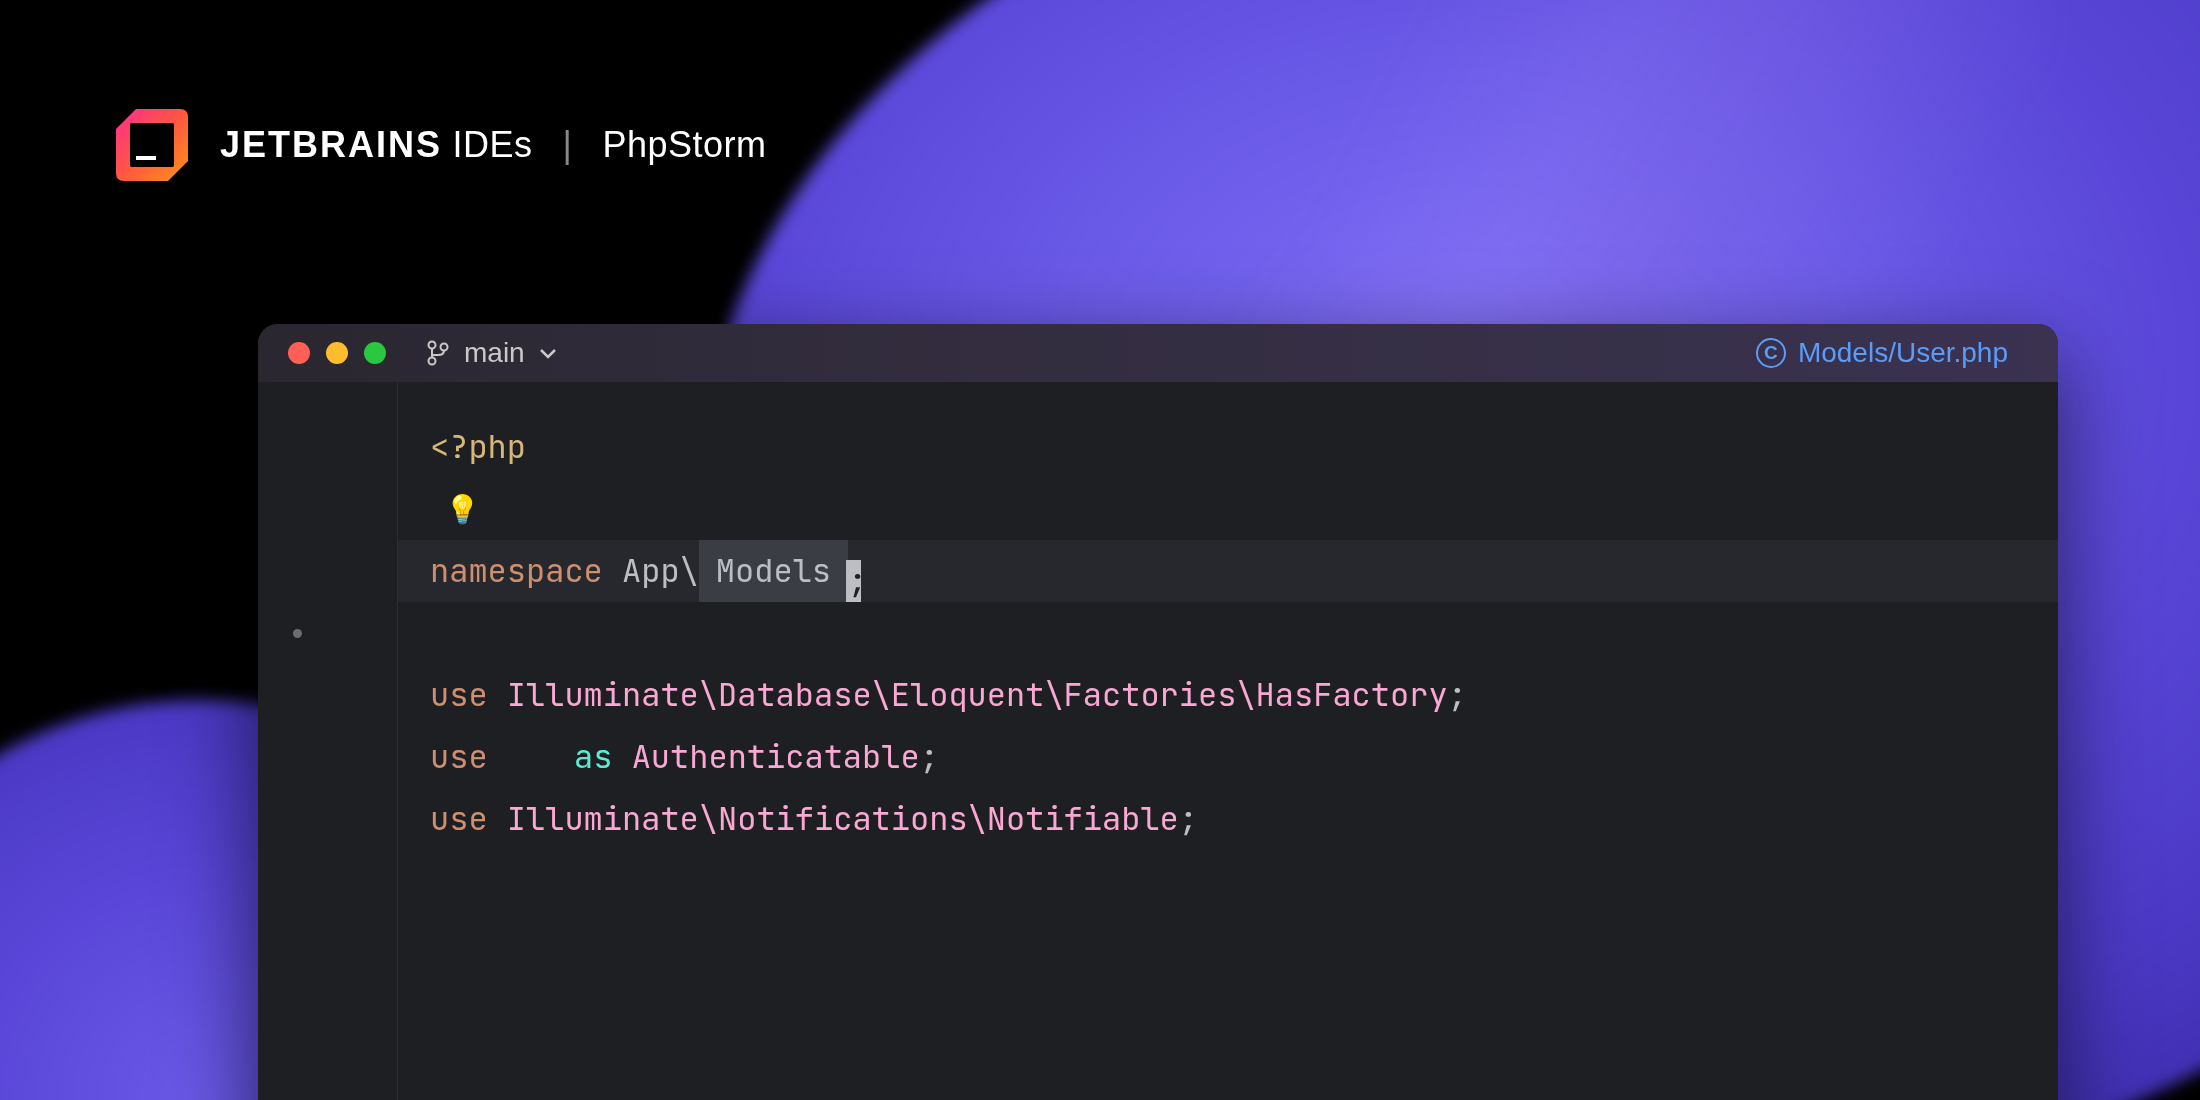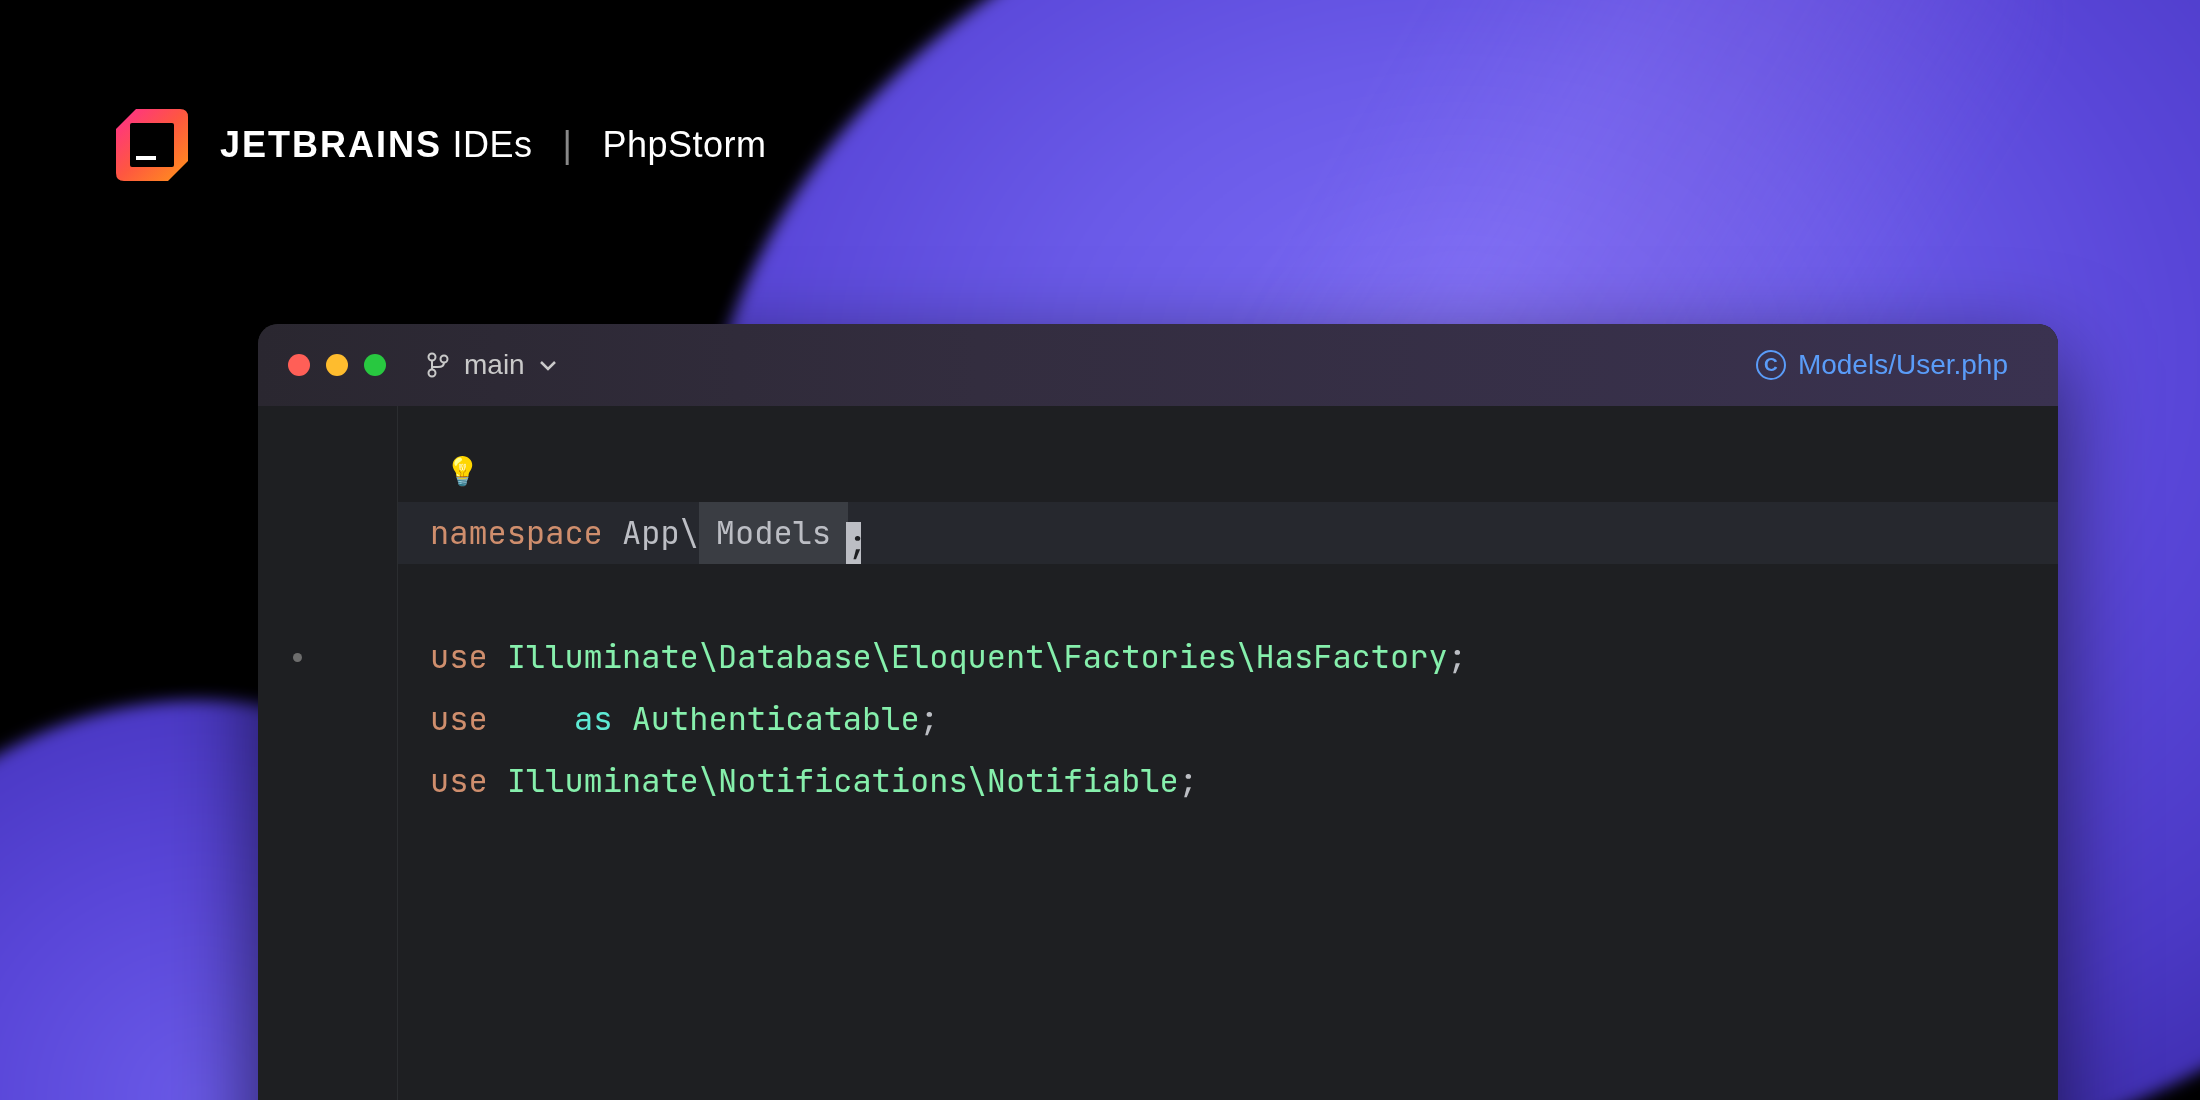--- a/index.html
+++ b/index.html
@@ -111,21 +111,21 @@
       height: 900px;
       background: #1e1f22;
       border-radius: 20px 20px 0 0;
       overflow: hidden;
       box-shadow: 0 30px 90px rgba(0, 0, 0, 0.6);
       z-index: 5;
     }
 
     
     .titlebar {
-      height: 82px;
+      height: 58px;
       background: linear-gradient(to right, #2a2730 0%, #332d3f 40%, #3a3250 100%);
       display: flex;
       align-items: center;
       padding: 16px 30px;
       justify-content: space-between;
     }
 
     .titlebar-left {
       display: flex;
       align-items: center;
@@ -238,21 +238,21 @@
       margin-left: -32px;
       padding-left: 32px;
       margin-right: -40px;
       padding-right: 40px;
       align-items: flex-end;
     }
 
     .tok-tag { color: #d5b778; }
     .tok-keyword { color: #cf8e6d; }
     .tok-namespace { color: #bcbec4; }
-    .tok-class { color: #86efac; }
+    .tok-class { color: #f9a8d4; }
     .tok-punct { color: #bcbec4; }
     .tok-as { color: #5eead4; margin-left: 48px; }
 
     .selected-text {
       background: #3a3d43;
       padding: 0 17px;
     }
 
     .cursor-block {
       display: inline-block;
@@ -344,20 +344,21 @@
       <div class="gutter-line"></div>
       <div class="gutter-line"></div>
       <div class="gutter-line">
           <div class="bookmark-dot"></div>
         </div>
       <div class="gutter-line"></div>
       <div class="gutter-line"></div>
       <div class="gutter-line"></div>
     </div>
     <div class="code-area">
+      <div class="code-line"><span class="tok-tag">&lt;?php</span></div>
       <div class="code-line"><span class="bulb-icon">💡</span></div>
       <div class="code-line highlighted"><span class="tok-keyword">namespace</span><span> </span><span class="tok-namespace">App\</span><span class="tok-namespace selected-text">Models</span><span class="cursor-block"></span></div>
       <div class="code-line"></div>
       <div class="code-line"><span class="tok-keyword">use</span><span> </span><span class="tok-class">Illuminate\Database\Eloquent\Factories\HasFactory</span><span class="tok-punct">;</span></div>
       <div class="code-line"><span class="tok-keyword">use</span><span> </span><span> </span><span class="tok-as">as</span><span> </span><span class="tok-class">Authenticatable</span><span class="tok-punct">;</span></div>
       <div class="code-line"><span class="tok-keyword">use</span><span> </span><span class="tok-class">Illuminate\Notifications\Notifiable</span><span class="tok-punct">;</span></div>
     </div>
   </div>
 
 </div>

